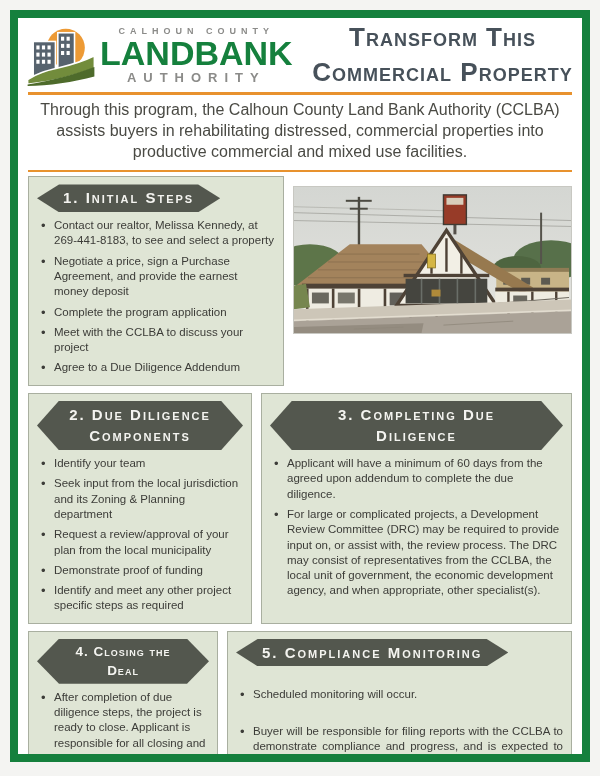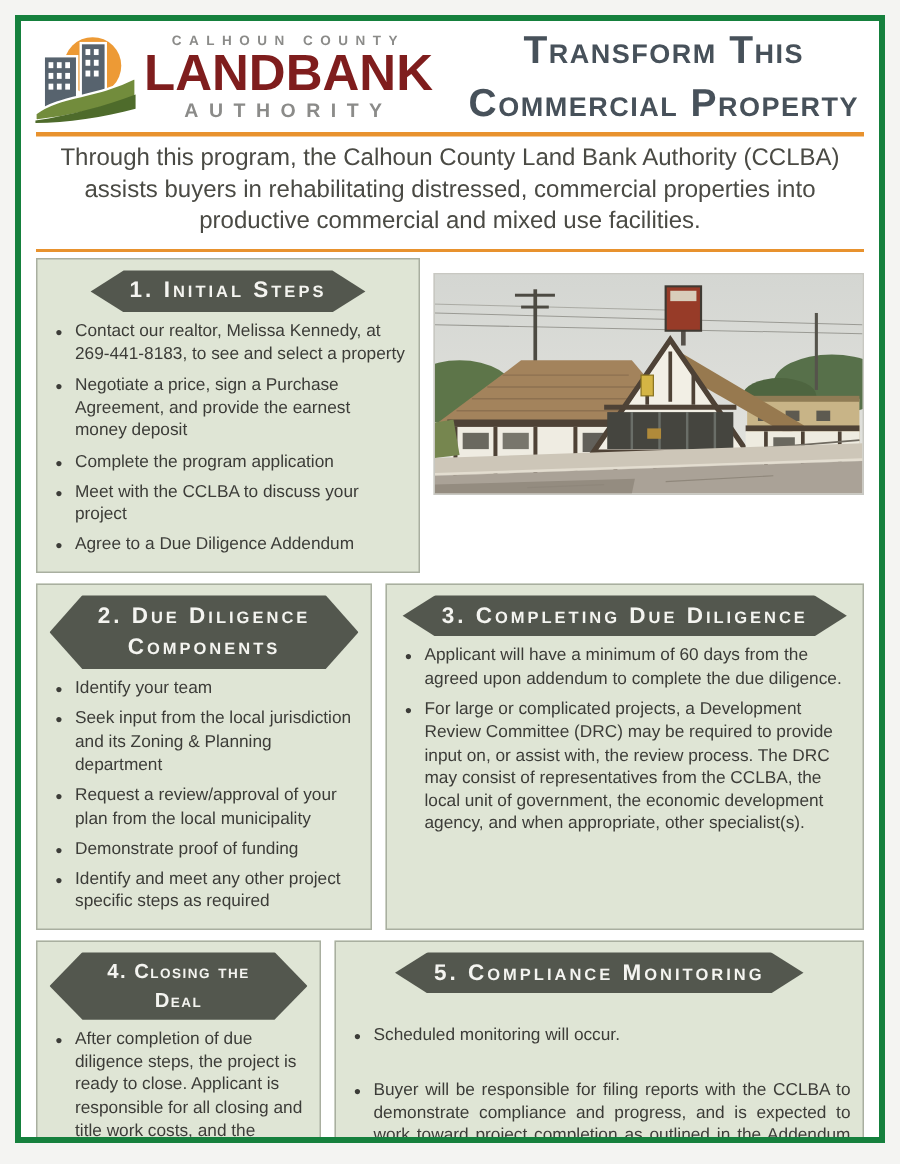--- a/index.html
+++ b/index.html
@@ -1,28 +1,28 @@
 <!DOCTYPE html>
 <html><head>
 <meta charset="utf-8">
 <style>
   * { margin:0; padding:0; box-sizing:border-box; }
   html,body { width:600px; height:776px; background:#f4f4f2; font-family:"Liberation Sans", sans-serif; }
   .frame {
     position:absolute; left:10px; top:10px; width:580px; height:752px;
-    background:#fff; border:4px solid #15803d; overflow:hidden;
+    background:#fff; border:8px solid #15803d; overflow:hidden;
     padding:2px 8px 0 8px;
   }
   
   .header { display:flex; align-items:center; height:70px; }
   .logo { display:flex; align-items:center; gap:4px; width:285px; }
   .logo-icon { width:70px; height:62px; flex:0 0 auto; }
   .logo-text { text-align:center; }
   .logo-top { font-size:9px; letter-spacing:5px; color:#8b8b89; font-weight:bold; }
-  .logo-main { font-size:34px; font-weight:bold; color:#7f1d1d; letter-spacing:0; line-height:1; }
+  .logo-main { font-size:34px; font-weight:bold; color:#15803d; letter-spacing:0; line-height:1; }
   .logo-bottom { font-size:13px; letter-spacing:7px; color:#8b8b89; font-weight:bold; }
   .title-block {
     flex:1; text-align:center; font-variant:small-caps; font-weight:bold;
     font-size:26px; color:#47515A; line-height:1.35; letter-spacing:1px;
   }
   .rule { border-top:3px solid #E8922E; margin:2px 2px 0 2px; }
   .rule.thin { border-top-width:2px; }
   .intro {
     font-size:16px; color:#4a4a44; text-align:center; padding:5px 10px 6px 10px; line-height:1.3;
   }
@@ -30,21 +30,21 @@
   .rows { padding:4px 2px 0 2px; }
   .row { display:flex; gap:9px; margin-bottom:7px; align-items:stretch; }
   .box {
     background:#DFE5D5; border:1px solid #A9AFA0; padding:5px 6px 4px 6px;
   }
   .w-s1 { width:256px; flex:0 0 auto; }
   .w-s2 { width:224px; flex:0 0 auto; }
   .w-s3 { flex:1; }
   .w-s4 { width:190px; flex:0 0 auto; }
   .w-s5 { flex:1; }
-  .banner-wrap { display:flex; justify-content:center; margin:2px 2px 6px 2px; }
+  .banner-wrap { display:flex; justify-content:flex-start; margin:2px 2px 6px 2px; }
   .banner {
     background:#53574E; color:#f4f4f0; font-variant:small-caps; font-weight:bold;
     font-size:15px; letter-spacing:2px; text-align:center; line-height:1.45;
     padding:3px 26px; max-width:100%;
     clip-path:polygon(0 50%, 22px 0, calc(100% - 22px) 0, 100% 50%, calc(100% - 22px) 100%, 22px 100%);
   }
   .banner.sm { font-size:13.5px; letter-spacing:1px; padding:3px 22px; }
   ul.bullets { list-style:none; padding:0 2px 0 4px; }
   ul.bullets li {
     position:relative; padding-left:15px; font-size:11.5px; color:#3c3c38;

